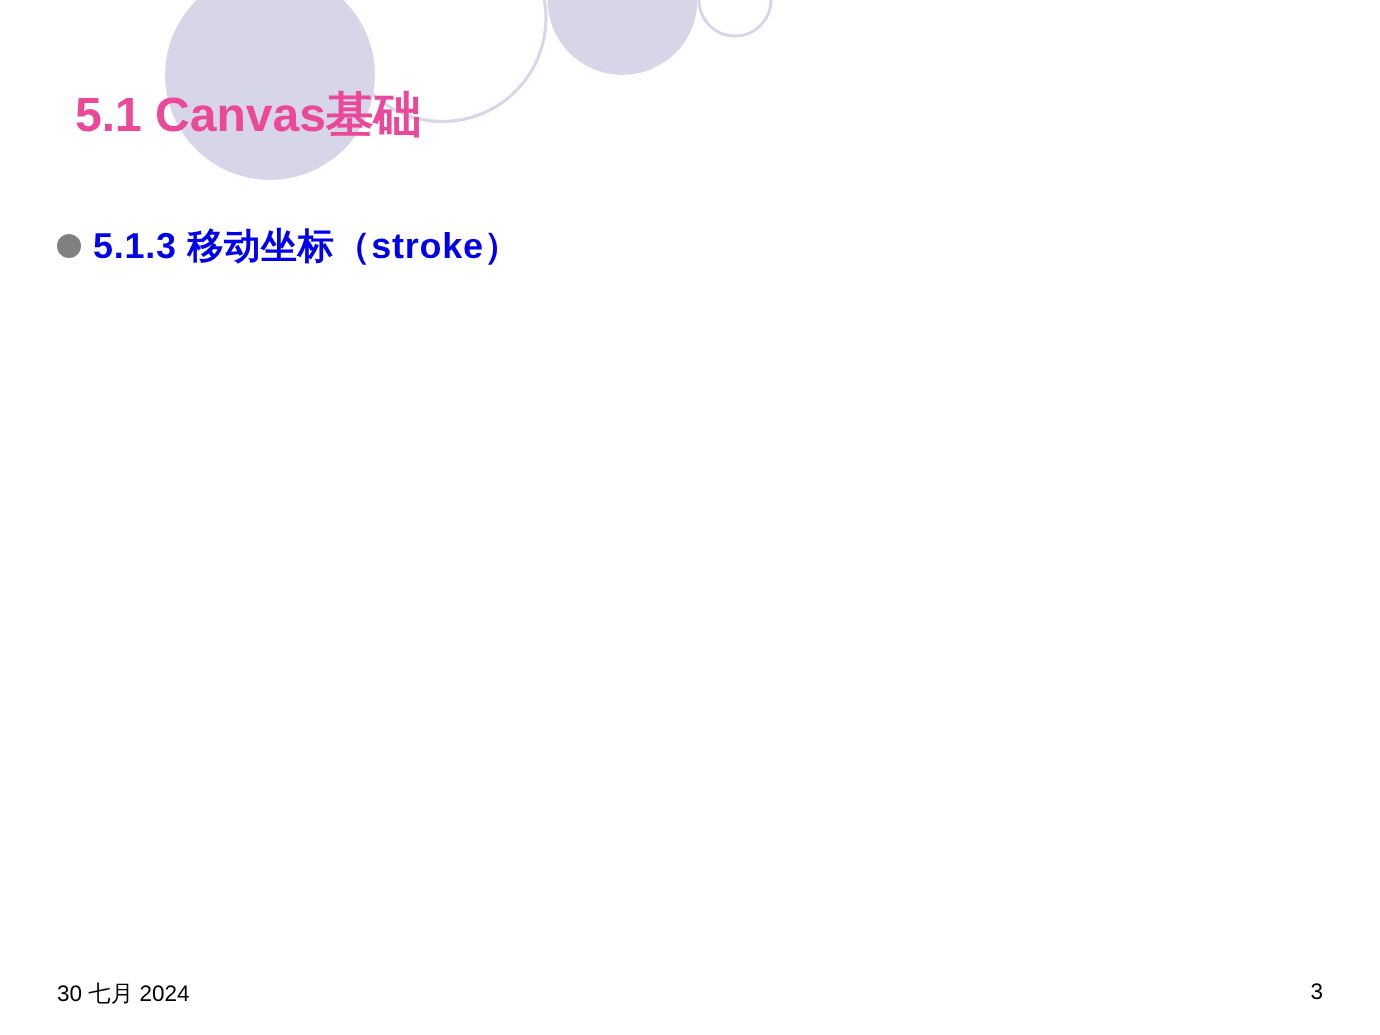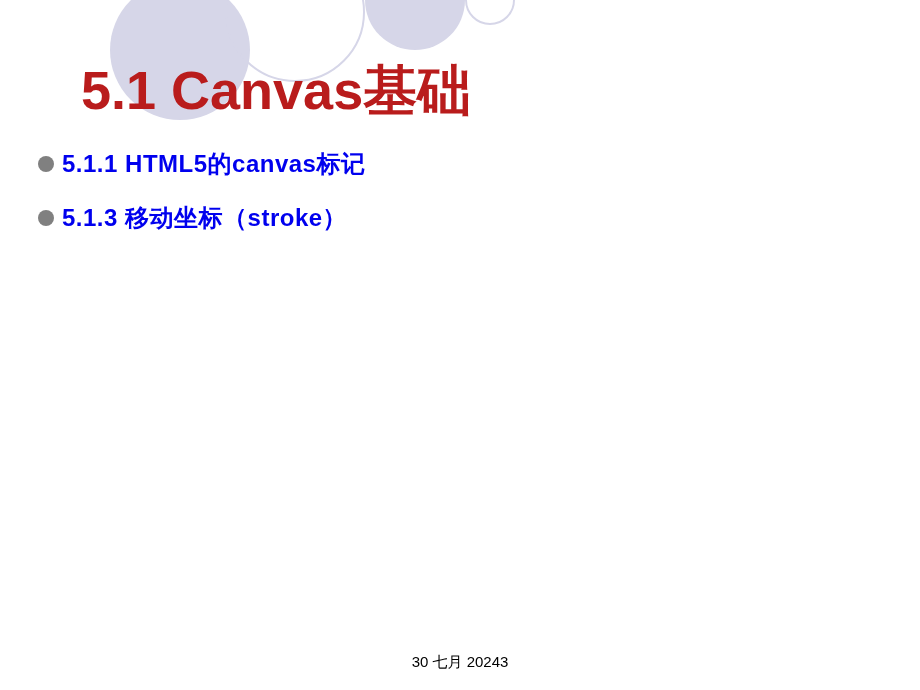--- a/index.html
+++ b/index.html
@@ -51,25 +51,24 @@
       height: 50px;
       border: 2px solid #d6d6e8;
       top: -25px;
       left: 465px;
     }
     
     .slide-title {
       position: absolute;
       top: 55px;
       left: 50px;
-      font-size: 54px;
+      font-size: 32px;
       font-weight: bold;
-      color: #b91c1c;
+      color: #ec4899;
       z-index: 10;
-      margin-left: 31px;
     }
     
     .content {
       position: absolute;
       top: 148px;
       left: 38px;
     }
     
     .bullet-item {
       display: flex;
@@ -92,42 +91,38 @@
       font-weight: bold;
       letter-spacing: 0.5px;
     }
     
     .footer {
       position: absolute;
       bottom: 18px;
       left: 38px;
       right: 38px;
       display: flex;
-      justify-content: center;
+      justify-content: space-between;
       font-size: 15px;
       color: #000000;
     }
   </style>
 </head>
 <body>
 
 <div class="circle circle-1"></div>
 <div class="circle circle-2"></div>
 <div class="circle circle-3"></div>
 <div class="circle circle-4"></div>
 
 <h1 class="slide-title">5.1  Canvas基础</h1>
 
 <div class="content">
   <div class="bullet-item">
     <div class="bullet"></div>
-    <span class="bullet-text">5.1.1  HTML5的canvas标记</span>
-  </div>
-  <div class="bullet-item">
-    <div class="bullet"></div>
     <span class="bullet-text">5.1.3  移动坐标（stroke）</span>
   </div>
 </div>
 
 <div class="footer">
   <span>30 七月 2024</span>
   <span>3</span>
 </div>
 
 </body></html>

